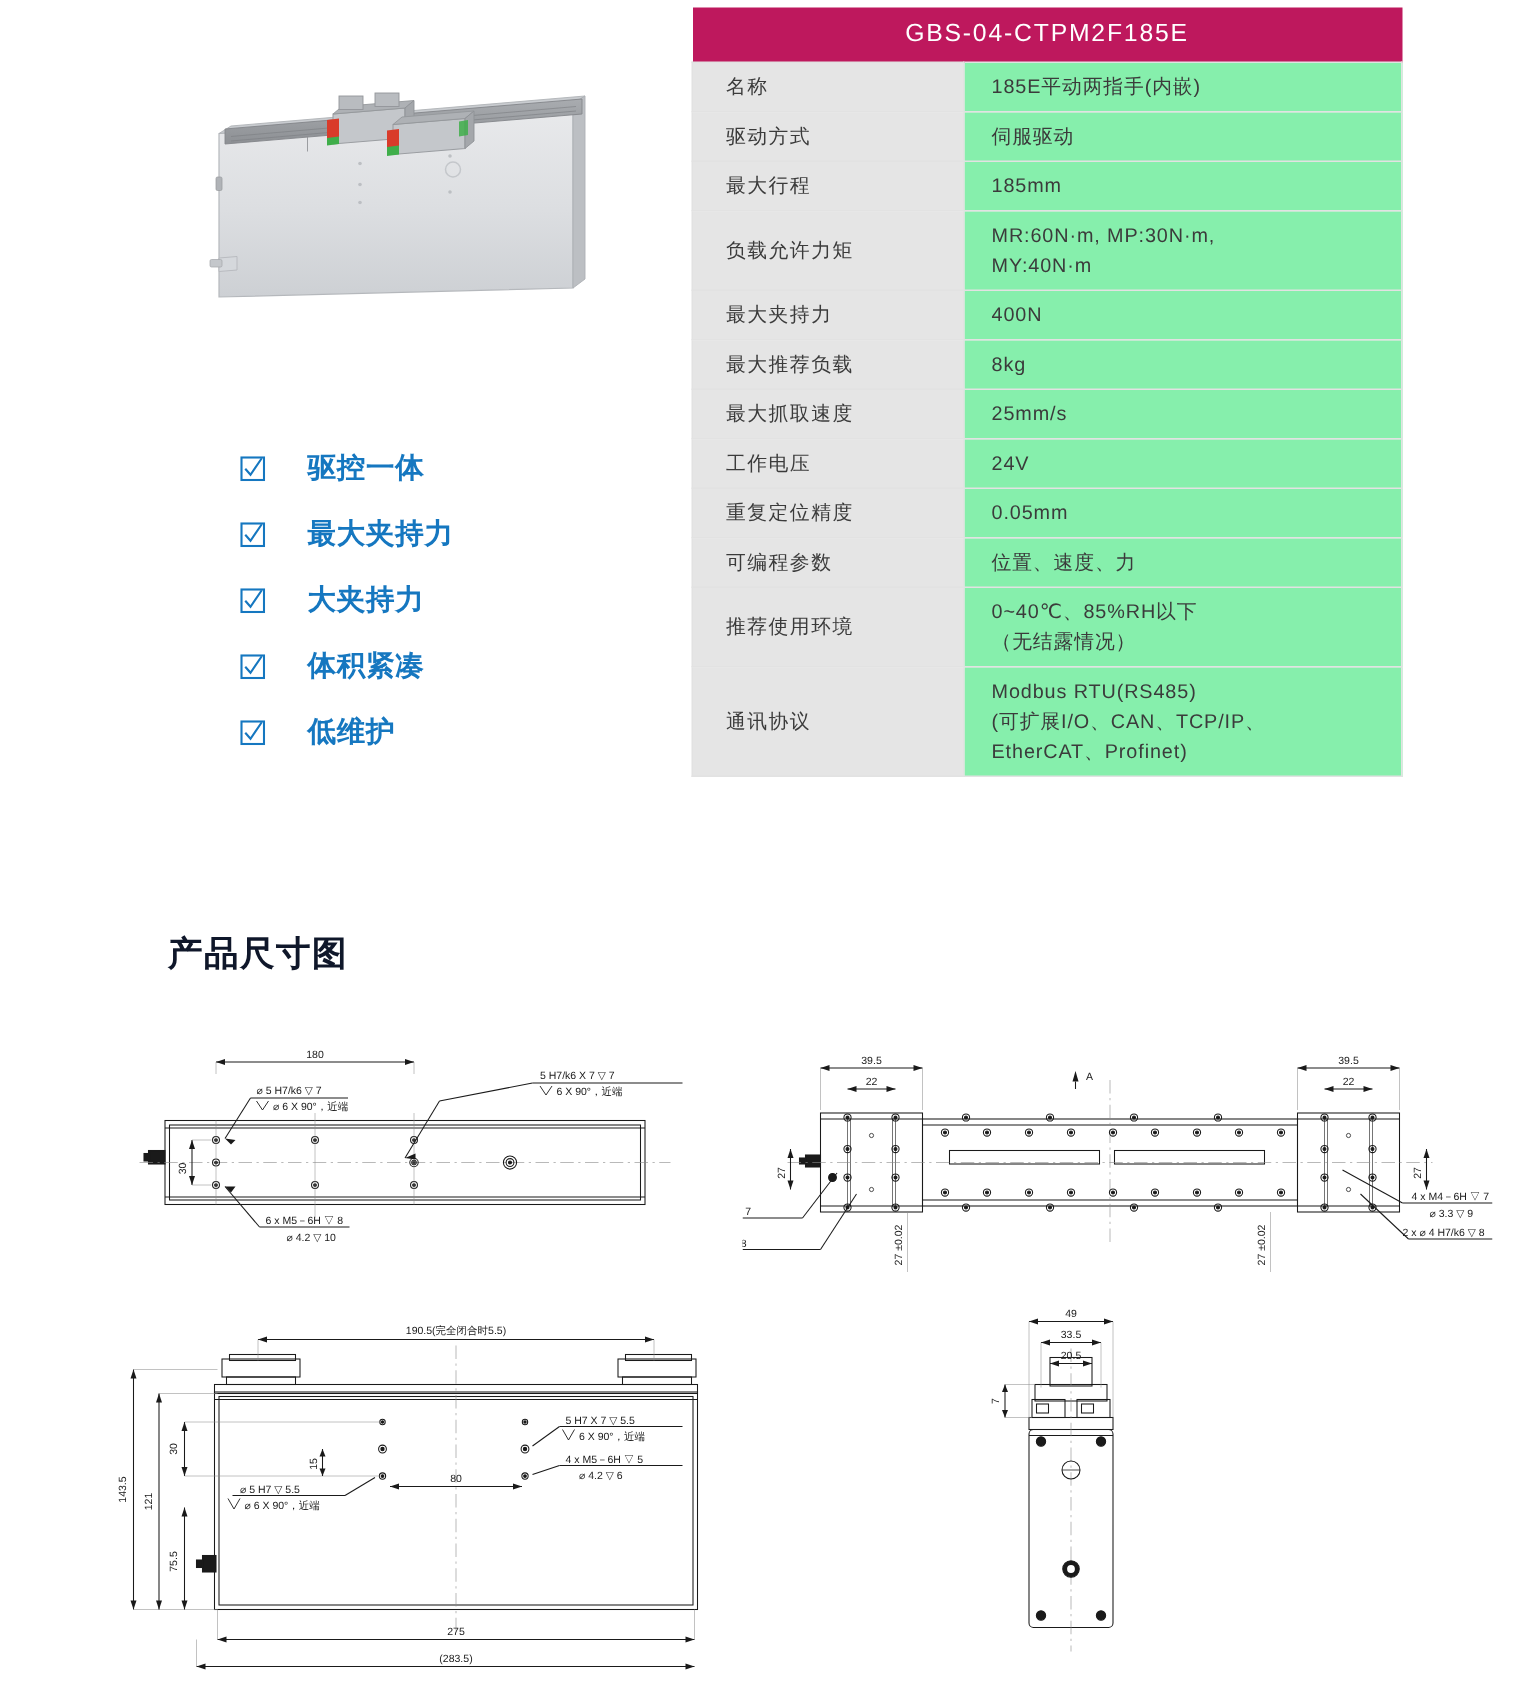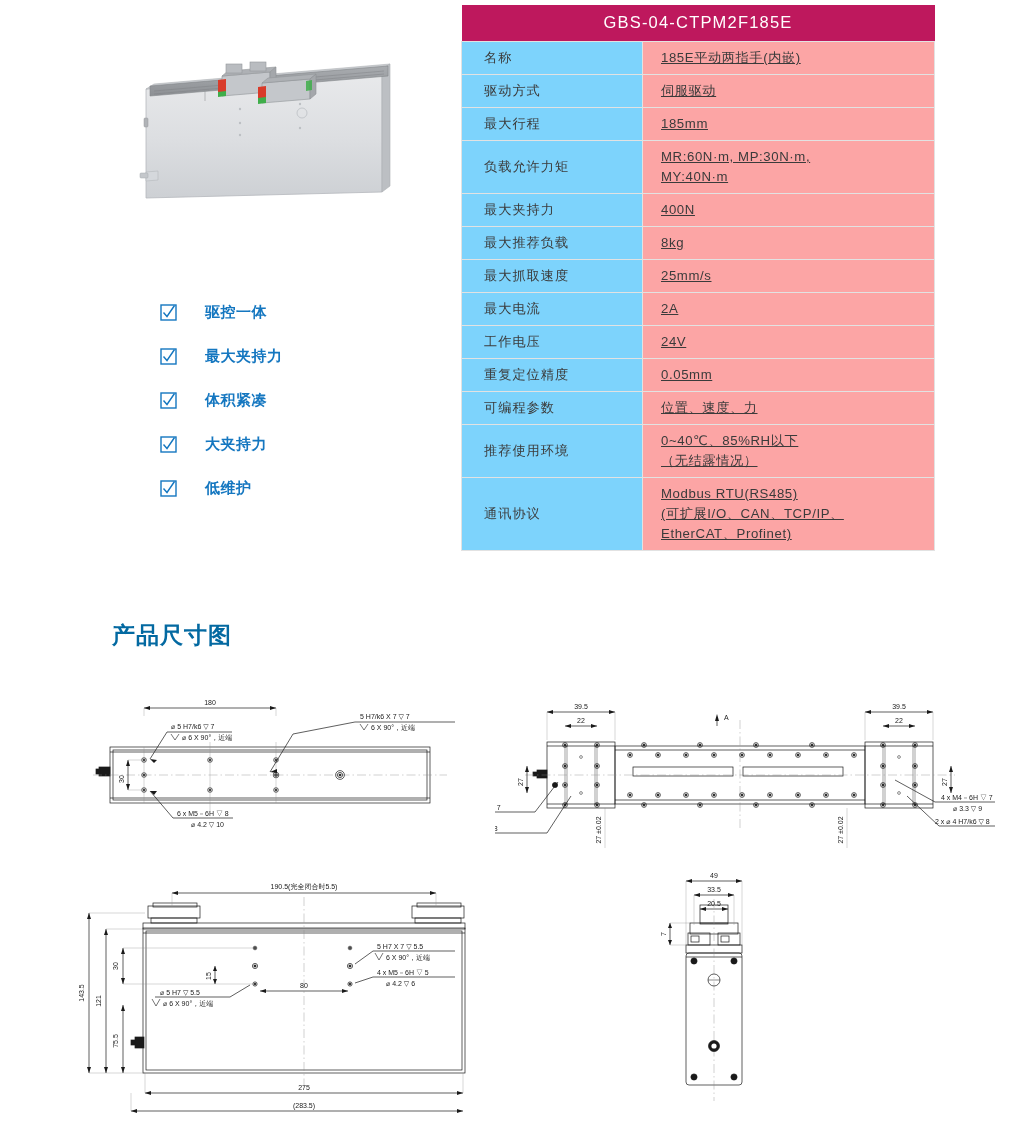--- a/index.html
+++ b/index.html
@@ -37,21 +37,21 @@
     align-items: center;
     height: 44px;
   }
   .check-box {
     width: 17px;
     height: 17px;
     flex: 0 0 17px;
     margin-right: 28px;
   }
   .feature-label {
-    font-size: 15px;
+    font-size: 19px;
     font-weight: bold;
     color: #1577c0;
     letter-spacing: 0.5px;
     white-space: nowrap;
   }
 
   
   #spec-table {
     position: absolute;
     left: 461px;
@@ -70,42 +70,41 @@
     font-weight: normal;
   }
   #spec-table td {
     border: 1px solid #e2e2e2;
     font-size: 13.2px;
     line-height: 20px;
     color: #3b3b3b;
     vertical-align: middle;
   }
   #spec-table td.spec-label {
-    background: #7dd3fc;
+    background: #e5e5e5;
     width: 148px;
     padding: 6px 10px 6px 22px;
     letter-spacing: 1px;
     color: #3b3b3b;
   }
   #spec-table td.spec-value {
-    background: #fca5a5;
+    background: #86efac;
     padding: 6px 10px 6px 18px;
     letter-spacing: 0.6px;
-    text-decoration: underline;
   }
   #spec-table td.spec-value span { display: block; }
 
   
   #dimension-section-title {
     position: absolute;
     left: 112px;
     top: 620px;
     font-size: 23px;
     font-weight: bold;
-    color: #0369a1;
+    color: #0f172a;
     letter-spacing: 1px;
   }
 
   
   .drawing {
     position: absolute;
   }
   #drawing-front-view  { left: 55px;  top: 690px;  width: 420px; height: 175px; }
   #drawing-top-view    { left: 495px; top: 690px;  width: 500px; height: 175px; }
   #drawing-side-view   { left: 55px;  top: 865px;  width: 420px; height: 255px; }
@@ -205,30 +204,30 @@
     </span>
     <span class="feature-label">最大夹持力</span>
   </div>
   <div class="feature-row">
     <span class="check-box">
       <svg viewBox="0 0 17 17" xmlns="http://www.w3.org/2000/svg">
         <rect x="1" y="1" width="15" height="15" fill="none" stroke="#1577c0" stroke-width="1.4"></rect>
         <polyline points="3.5,8.5 7,12.5 14.5,1.5" fill="none" stroke="#1577c0" stroke-width="1.4"></polyline>
       </svg>
     </span>
-    <span class="feature-label">体积紧凑</span>
+    <span class="feature-label">大夹持力</span>
   </div>
   <div class="feature-row">
     <span class="check-box">
       <svg viewBox="0 0 17 17" xmlns="http://www.w3.org/2000/svg">
         <rect x="1" y="1" width="15" height="15" fill="none" stroke="#1577c0" stroke-width="1.4"></rect>
         <polyline points="3.5,8.5 7,12.5 14.5,1.5" fill="none" stroke="#1577c0" stroke-width="1.4"></polyline>
       </svg>
     </span>
-    <span class="feature-label">大夹持力</span>
+    <span class="feature-label">体积紧凑</span>
   </div>
   <div class="feature-row">
     <span class="check-box">
       <svg viewBox="0 0 17 17" xmlns="http://www.w3.org/2000/svg">
         <rect x="1" y="1" width="15" height="15" fill="none" stroke="#1577c0" stroke-width="1.4"></rect>
         <polyline points="3.5,8.5 7,12.5 14.5,1.5" fill="none" stroke="#1577c0" stroke-width="1.4"></polyline>
       </svg>
     </span>
     <span class="feature-label">低维护</span>
   </div>
@@ -273,26 +272,20 @@
   <tr>
     <td class="spec-label">最大推荐负载</td>
     <td class="spec-value">
       <span>8kg</span>
     </td>
   </tr>
   <tr>
     <td class="spec-label">最大抓取速度</td>
     <td class="spec-value">
       <span>25mm/s</span>
-    </td>
-  </tr>
-  <tr>
-    <td class="spec-label">最大电流</td>
-    <td class="spec-value">
-      <span>2A</span>
     </td>
   </tr>
   <tr>
     <td class="spec-label">工作电压</td>
     <td class="spec-value">
       <span>24V</span>
     </td>
   </tr>
   <tr>
     <td class="spec-label">重复定位精度</td>

